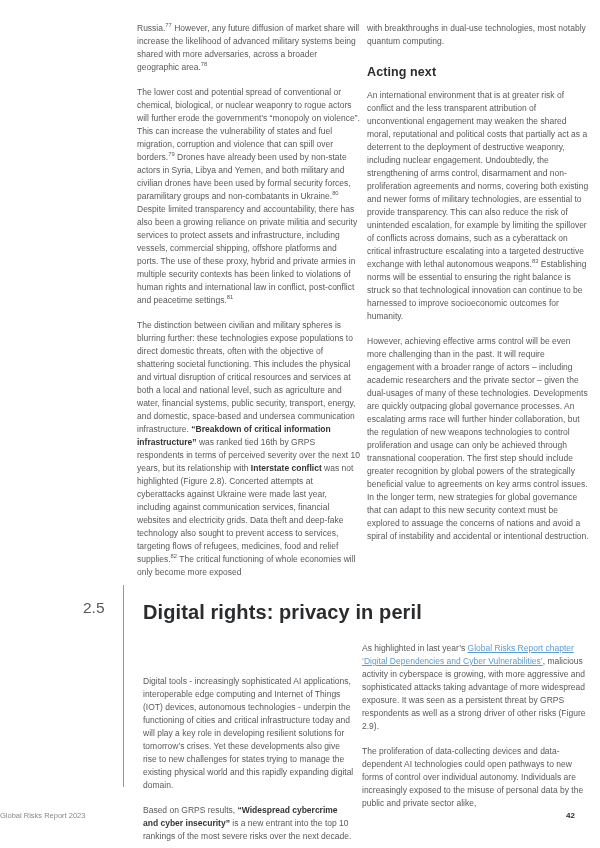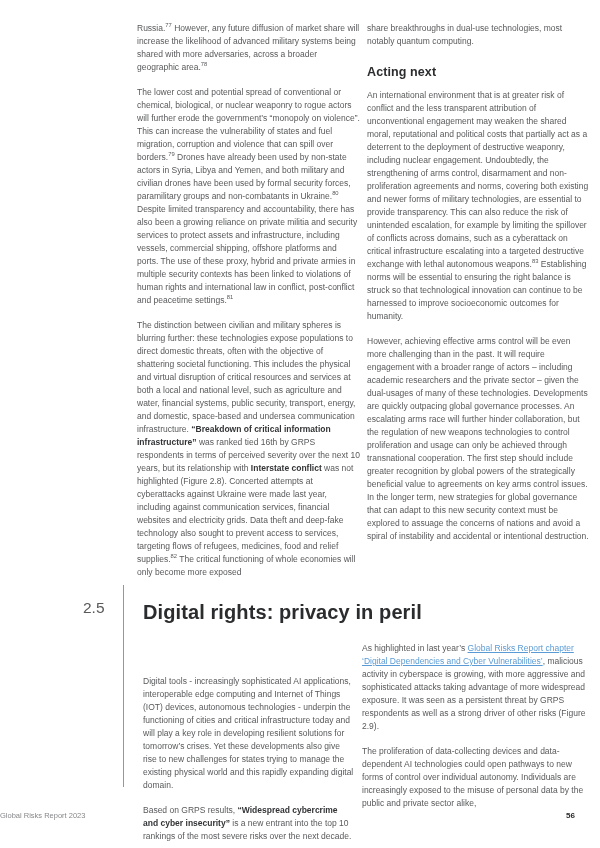--- a/index.html
+++ b/index.html
@@ -34,21 +34,21 @@
 
 <div class="page">
 
   <div class="top-columns">
     <div class="col">
         <p class="para"><span>Russia.</span><sup class="fn">77</sup><span> However, any future diffusion of market share will increase the likelihood of advanced military systems being shared with more adversaries, across a broader geographic area.</span><sup class="fn">78</sup></p>
         <p class="para"><span>The lower cost and potential spread of conventional or chemical, biological, or nuclear weaponry to rogue actors will further erode the government’s “monopoly on violence”. This can increase the vulnerability of states and fuel migration, corruption and violence that can spill over borders.</span><sup class="fn">79</sup><span> Drones have already been used by non-state actors in Syria, Libya and Yemen, and both military and civilian drones have been used by formal security forces, paramilitary groups and non-combatants in Ukraine.</span><sup class="fn">80</sup><span> Despite limited transparency and accountability, there has also been a growing reliance on private militia and security services to protect assets and infrastructure, including vessels, commercial shipping, offshore platforms and ports. The use of these proxy, hybrid and private armies in multiple security contexts has been linked to violations of human rights and international law in conflict, post-conflict and peacetime settings.</span><sup class="fn">81</sup></p>
         <p class="para"><span>The distinction between civilian and military spheres is blurring further: these technologies expose populations to direct domestic threats, often with the objective of shattering societal functioning. This includes the physical and virtual disruption of critical resources and services at both a local and national level, such as agriculture and water, financial systems, public security, transport, energy, and domestic, space-based and undersea communication infrastructure. </span><span class="b">“Breakdown of critical information infrastructure”</span><span> was ranked tied 16th by GRPS respondents in terms of perceived severity over the next 10 years, but its relationship with </span><span class="b">Interstate conflict</span><span> was not highlighted (Figure 2.8). Concerted attempts at cyberattacks against Ukraine were made last year, including against communication services, financial websites and electricity grids. Data theft and deep-fake technology also sought to prevent access to services, targeting flows of refugees, medicines, food and relief supplies.</span><sup class="fn">82</sup><span> The critical functioning of whole economies will only become more exposed</span></p>
       </div>
     <div class="col">
-        <p class="para"><span>share breakthroughs in dual-use technologies, most notably quantum computing.</span></p>
+        <p class="para"><span>with breakthroughs in dual-use technologies, most notably quantum computing.</span></p>
         <h3 class="col-heading"><span>Acting next</span></h3>
         <p class="para"><span>An international environment that is at greater risk of conflict and the less transparent attribution of unconventional engagement may weaken the shared moral, reputational and political costs that partially act as a deterrent to the deployment of destructive weaponry, including nuclear engagement. Undoubtedly, the strengthening of arms control, disarmament and non-proliferation agreements and norms, covering both existing and newer forms of military technologies, are essential to provide transparency. This can also reduce the risk of unintended escalation, for example by limiting the spillover of conflicts across domains, such as a cyberattack on critical infrastructure escalating into a targeted destructive exchange with lethal autonomous weapons.</span><sup class="fn">83</sup><span> Establishing norms will be essential to ensuring the right balance is struck so that technological innovation can continue to be harnessed to improve socioeconomic outcomes for humanity.</span></p>
         <p class="para"><span>However, achieving effective arms control will be even more challenging than in the past. It will require engagement with a broader range of actors – including academic researchers and the private sector – given the dual-usages of many of these technologies. Developments are quickly outpacing global governance processes. An escalating arms race will further hinder collaboration, but the regulation of new weapons technologies to control proliferation and usage can only be achieved through transnational cooperation. The first step should include greater recognition by global powers of the strategically beneficial value to agreements on key arms control issues. In the longer term, new strategies for global governance that can adapt to this new security context must be explored to assuage the concerns of nations and avoid a spiral of instability and accidental or intentional destruction.</span></p>
       </div>
   </div>
 
   <div class="section-25">
     <div class="sec-num">2.5</div>
     <div class="sec-divider"></div>
     <div class="sec-body">
@@ -61,16 +61,16 @@
         <div class="sec-col-right">
             <p class="para"><span>As highlighted in last year’s </span><a class="inline-link" href="#">Global Risks Report chapter ‘Digital Dependencies and Cyber Vulnerabilities’</a><span>, malicious activity in cyberspace is growing, with more aggressive and sophisticated attacks taking advantage of more widespread exposure. It was seen as a persistent threat by GRPS respondents as well as a strong driver of other risks (Figure 2.9).</span></p>
             <p class="para"><span>The proliferation of data-collecting devices and data-dependent AI technologies could open pathways to new forms of control over individual autonomy. Individuals are increasingly exposed to the misuse of personal data by the public and private sector alike,</span></p>
           </div>
       </div>
     </div>
   </div>
 
   <div class="footer">
     <span class="footer-title">Global Risks Report 2023</span>
-    <span class="footer-page">56</span>
+    <span class="footer-page">42</span>
   </div>
 
 </div>
 
 </body></html>

